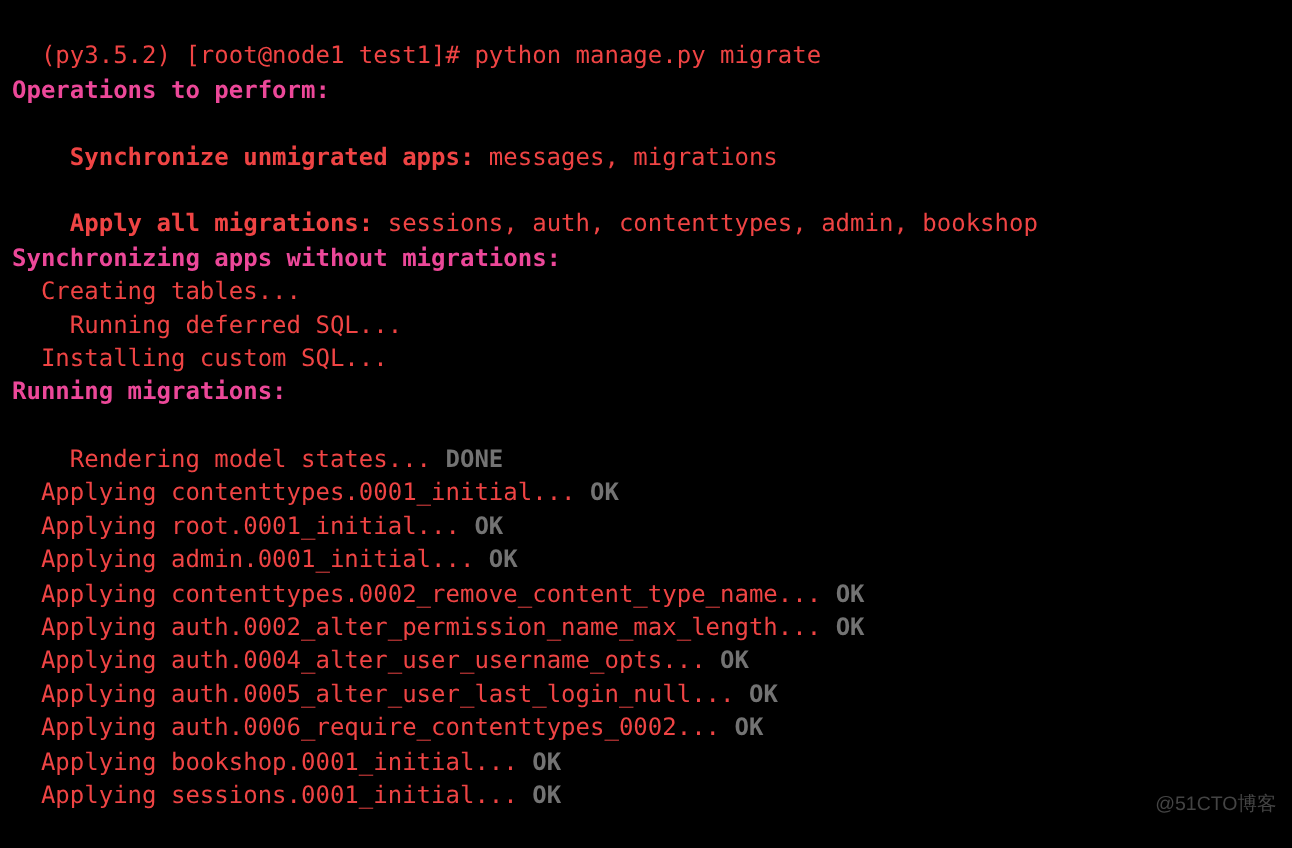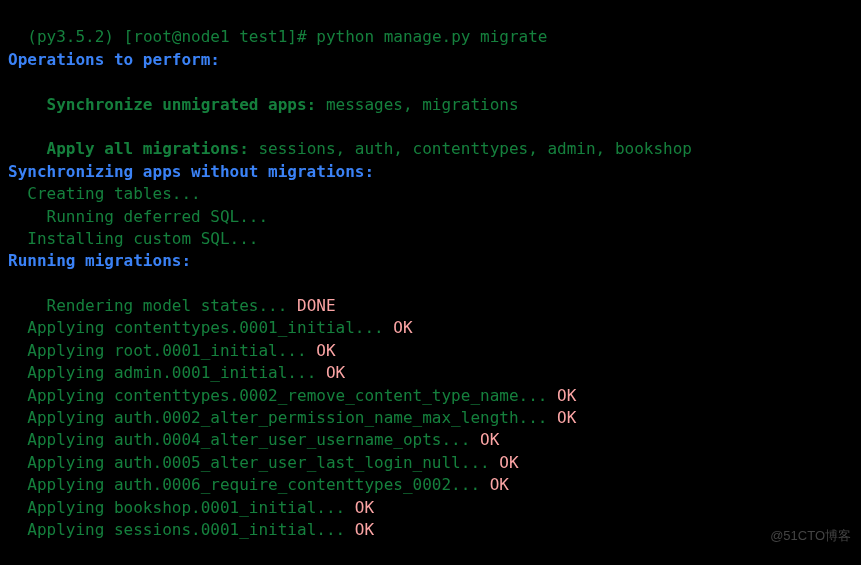--- a/index.html
+++ b/index.html
@@ -12,23 +12,23 @@
     color: #ffffff;
     width: 861px;
     height: 565px;
     box-sizing: border-box;
     position: relative;
     overflow: hidden;
   }
   .line {
     white-space: pre;
   }
-  .cyan { color: #3b82f6; font-weight: bold; }
-  .green { color: #fca5a5; font-weight: normal; }
-  .white { color: #15803d; }
+  .cyan { color: #ec4899; font-weight: bold; }
+  .green { color: #737373; font-weight: bold; }
+  .white { color: #ef4444; }
   .bold { font-weight: bold; }
   .indent1 { padding-left: 2ch; }
   .indent2 { padding-left: 4ch; }
   .watermark {
     position: absolute;
     right: 10px;
     bottom: 20px;
     color: #444444;
     font-size: 13px;
     font-family: sans-serif;

